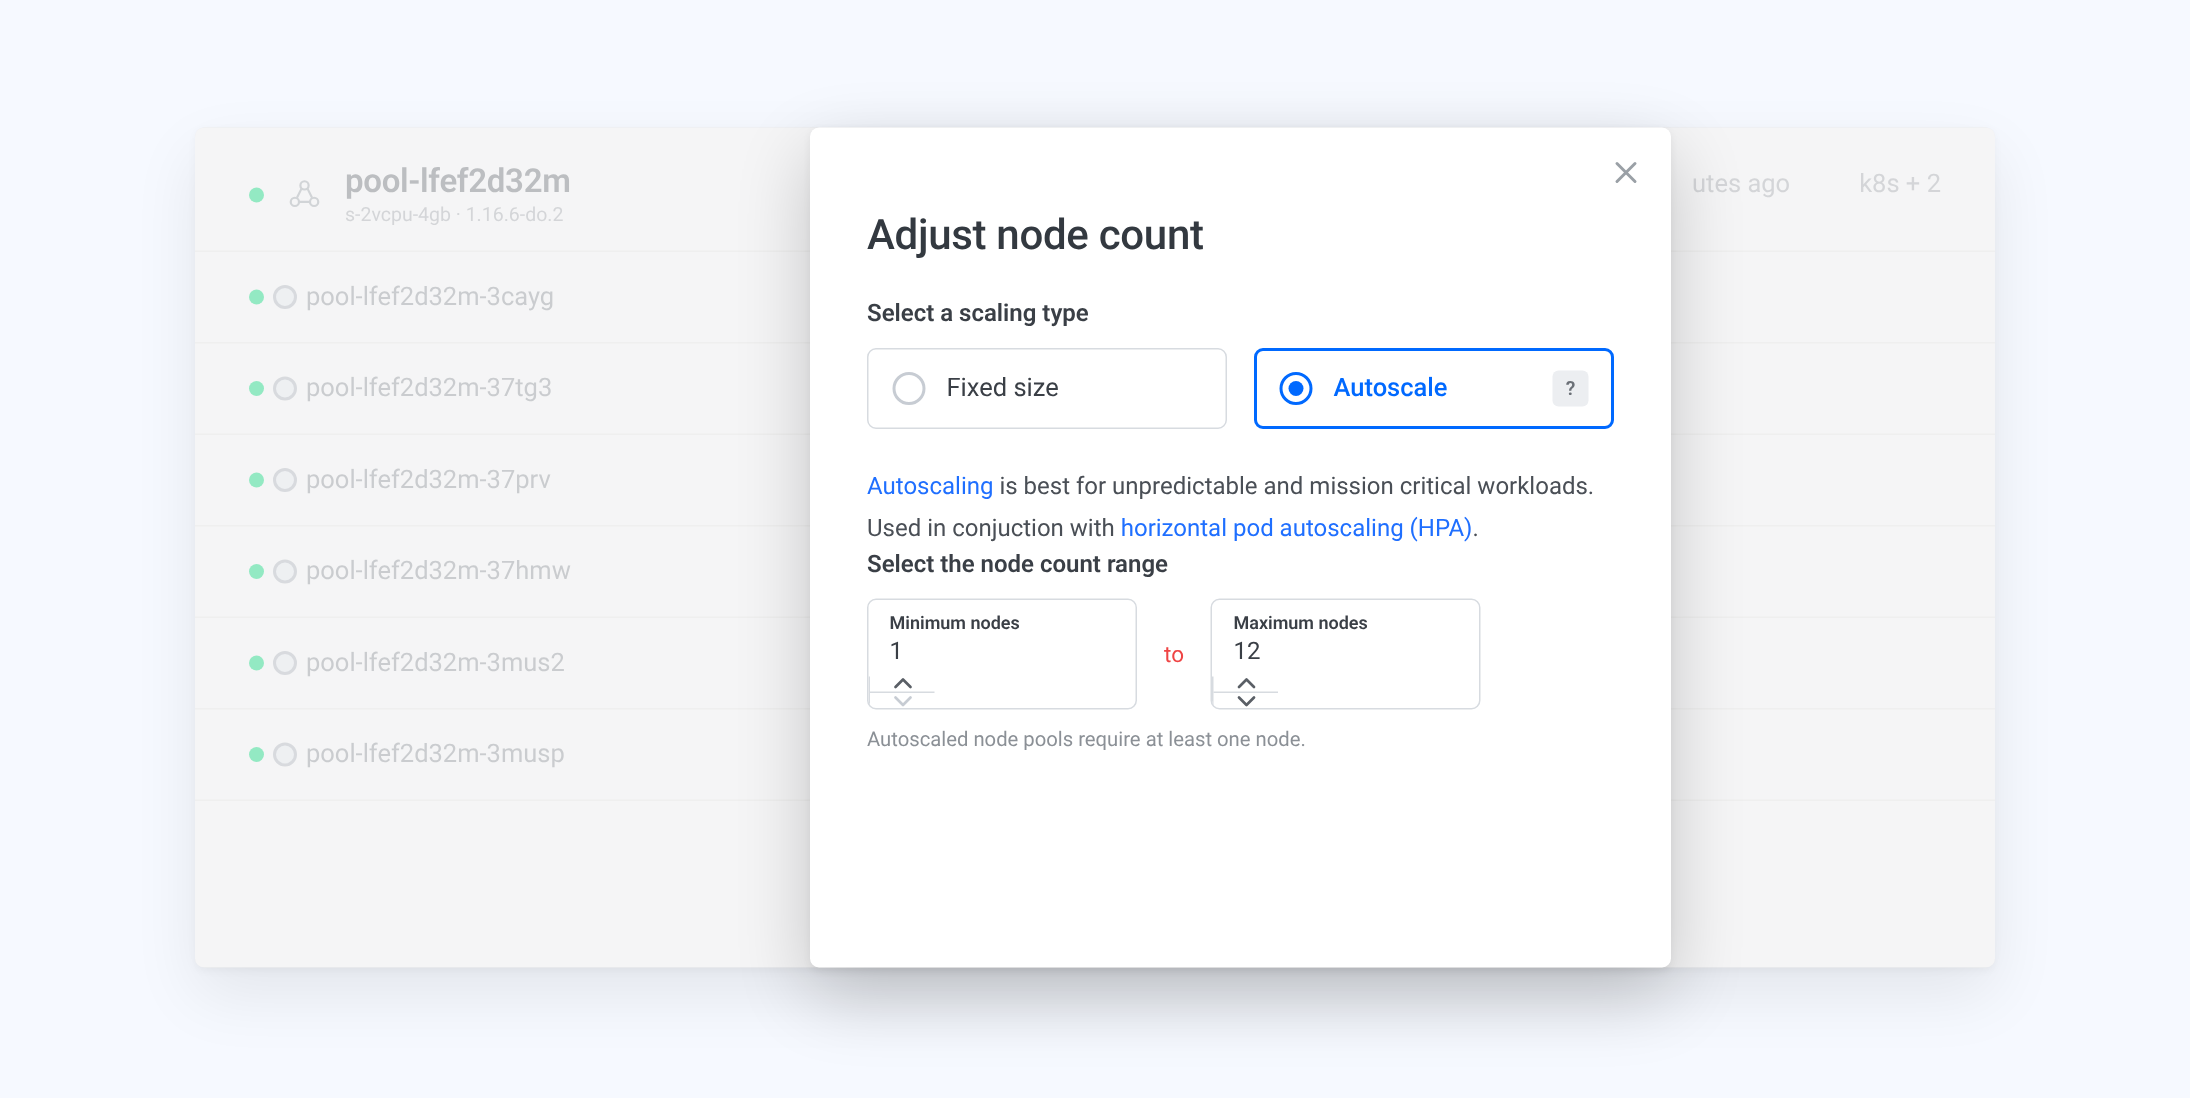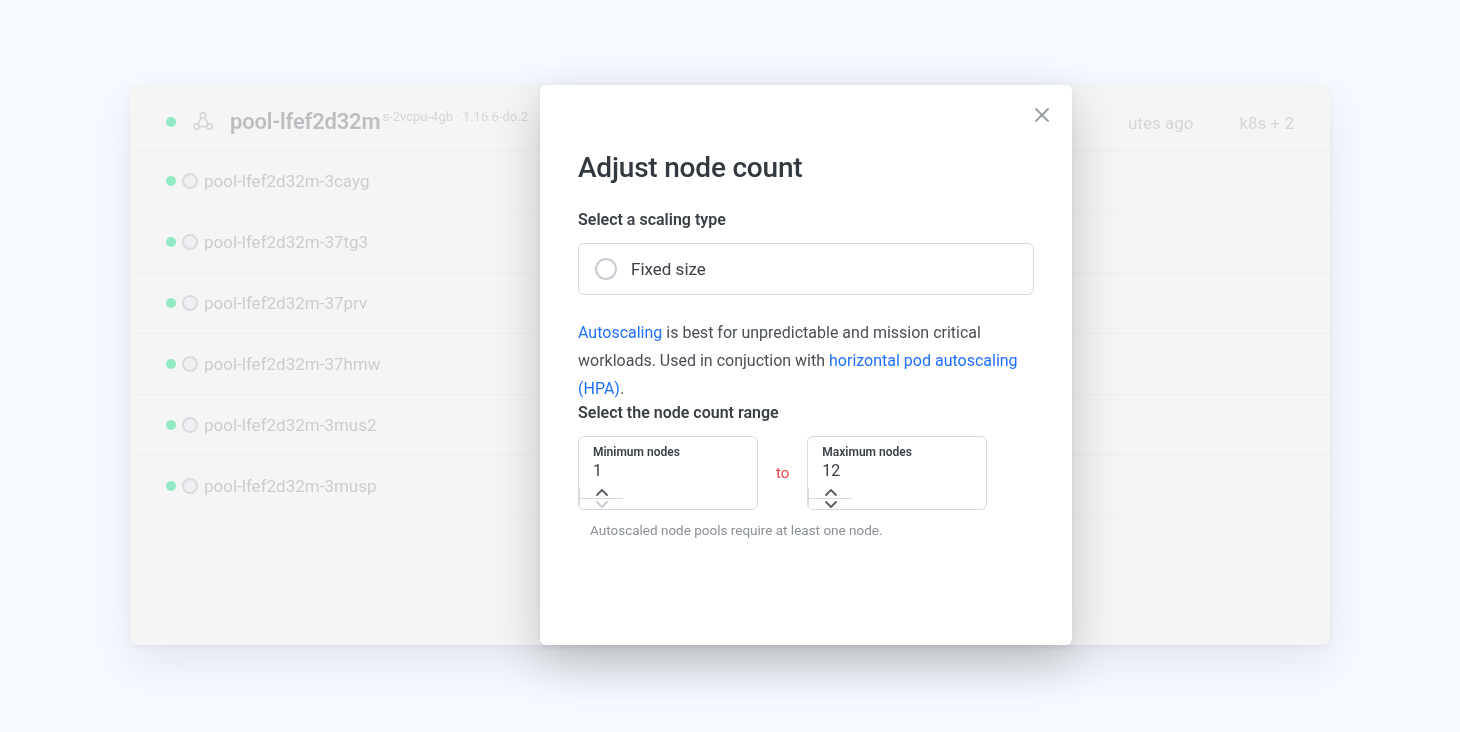--- a/index.html
+++ b/index.html
@@ -30,43 +30,43 @@
     overflow:hidden;
   }
   .panel-rows{padding:0 0;}
   .pool-header{
     display:flex;align-items:center;gap:16px;
     padding:24px 36px 16px 36px;border-bottom:1px solid var(--row-border);
     position:relative;
   }
   .dot-green{width:10px;height:10px;border-radius:50%;background:var(--green);flex:0 0 auto;}
   .cluster-icon svg{display:block;}
-  .pool-title{display:flex;flex-direction:row;gap:2px;}
+  .pool-title{display:flex;flex-direction:column;gap:2px;}
   .pool-name{font-size:22px;font-weight:600;color:#6a6f76;letter-spacing:-.2px;}
   .pool-sub{font-size:13px;color:var(--muted2);}
   .row{
     display:flex;align-items:center;gap:6px;
     padding:20px 36px;border-bottom:1px solid var(--row-border);
   }
   .circ{width:16px;height:16px;border-radius:50%;border:2px solid var(--grey-circ);background:#d9dde3;flex:0 0 auto;}
   .row-name{font-size:17px;color:#8a8f96;}
   .header-right{position:absolute;right:36px;top:28px;display:flex;align-items:center;gap:46px;color:var(--muted2);font-size:17px;}
   .header-time{}
   .tag-pill{}
   .row-time{margin-left:auto;color:var(--muted2);font-size:17px;padding-right:240px;}
 
   
   .veil{position:absolute;inset:0;background:rgba(255,255,255,.55);pointer-events:none;}
 
   
   .modal{
-    position:absolute;left:540px;top:85px;width:532px;height:560px;
+    position:absolute;left:540px;top:85px;width:574px;height:560px;
     background:#fff;border-radius:6px;
     box-shadow:0 18px 50px rgba(0,0,0,.20), 0 2px 6px rgba(0,0,0,.06);
-    padding:48px 38px 28px 38px;
+    padding:37px 38px 28px 38px;
   }
   .close{
     position:absolute;top:18px;right:18px;width:24px;height:24px;display:flex;align-items:center;justify-content:center;
     color:#9aa0a6;cursor:pointer;
   }
   .close svg{display:block;}
   .modal-title{font-size:28px;font-weight:500;color:var(--dark);letter-spacing:-.2px;margin:18px 0 26px 0;}
   .section-label{font-size:16px;font-weight:600;color:#3a3f46;margin-bottom:14px;}
   .radio-row{display:flex;gap:18px;}
   .radio-card{
@@ -93,21 +93,21 @@
     width:180px;display:flex;border:1px solid var(--border);border-radius:6px;overflow:hidden;background:#fff;flex-direction:column;
   }
   .stepper-main{flex:1;display:flex;flex-direction:column;padding:8px 14px 8px 14px;gap:2px;}
   .stepper-label{font-size:12px;font-weight:600;color:#3a3f46;}
   .stepper-value{font-size:16px;color:#3a3f46;}
   .stepper-btns{width:44px;display:flex;flex-direction:column;border-left:1px solid var(--border);}
   .step-btn{flex:1;display:flex;align-items:center;justify-content:center;cursor:pointer;}
   .step-btn+.step-btn{border-top:1px solid var(--border);}
   .step-btn svg{display:block;}
   .to-text{font-size:15px;color:#ef4444;}
-  .hint{margin-top:12px;font-size:13.5px;color:#8b9096;margin-left:12px;}
+  .hint{margin-top:12px;font-size:13.5px;color:#8b9096;}
 
 </style>
 </head>
 <body>
 
 <div class="stage">
 
   <div class="panel">
     <div class="panel-rows">
       <div class="pool-header">
@@ -181,20 +181,27 @@
 
     <div class="section-label">Select a scaling type</div>
 
     <div class="radio-row">
       <div class="radio-card">
         <span class="radio-outer">
             <span class="radio-inner"></span>
           </span>
         <span class="radio-label">Fixed size</span>
       </div>
+      <div class="radio-card selected">
+        <span class="radio-outer">
+            <span class="radio-inner"></span>
+          </span>
+        <span class="radio-label">Autoscale</span>
+        <span class="help-badge">?</span>
+      </div>
     </div>
 
     <div class="desc">
       <a>Autoscaling</a><span> is best for unpredictable and mission critical workloads. Used in conjuction with </span><a>horizontal pod autoscaling (HPA)</a><span>.</span>
     </div>
 
     <div class="section-label" style="">Select the node count range</div>
 
     <div class="range-row">
       <div class="stepper">

